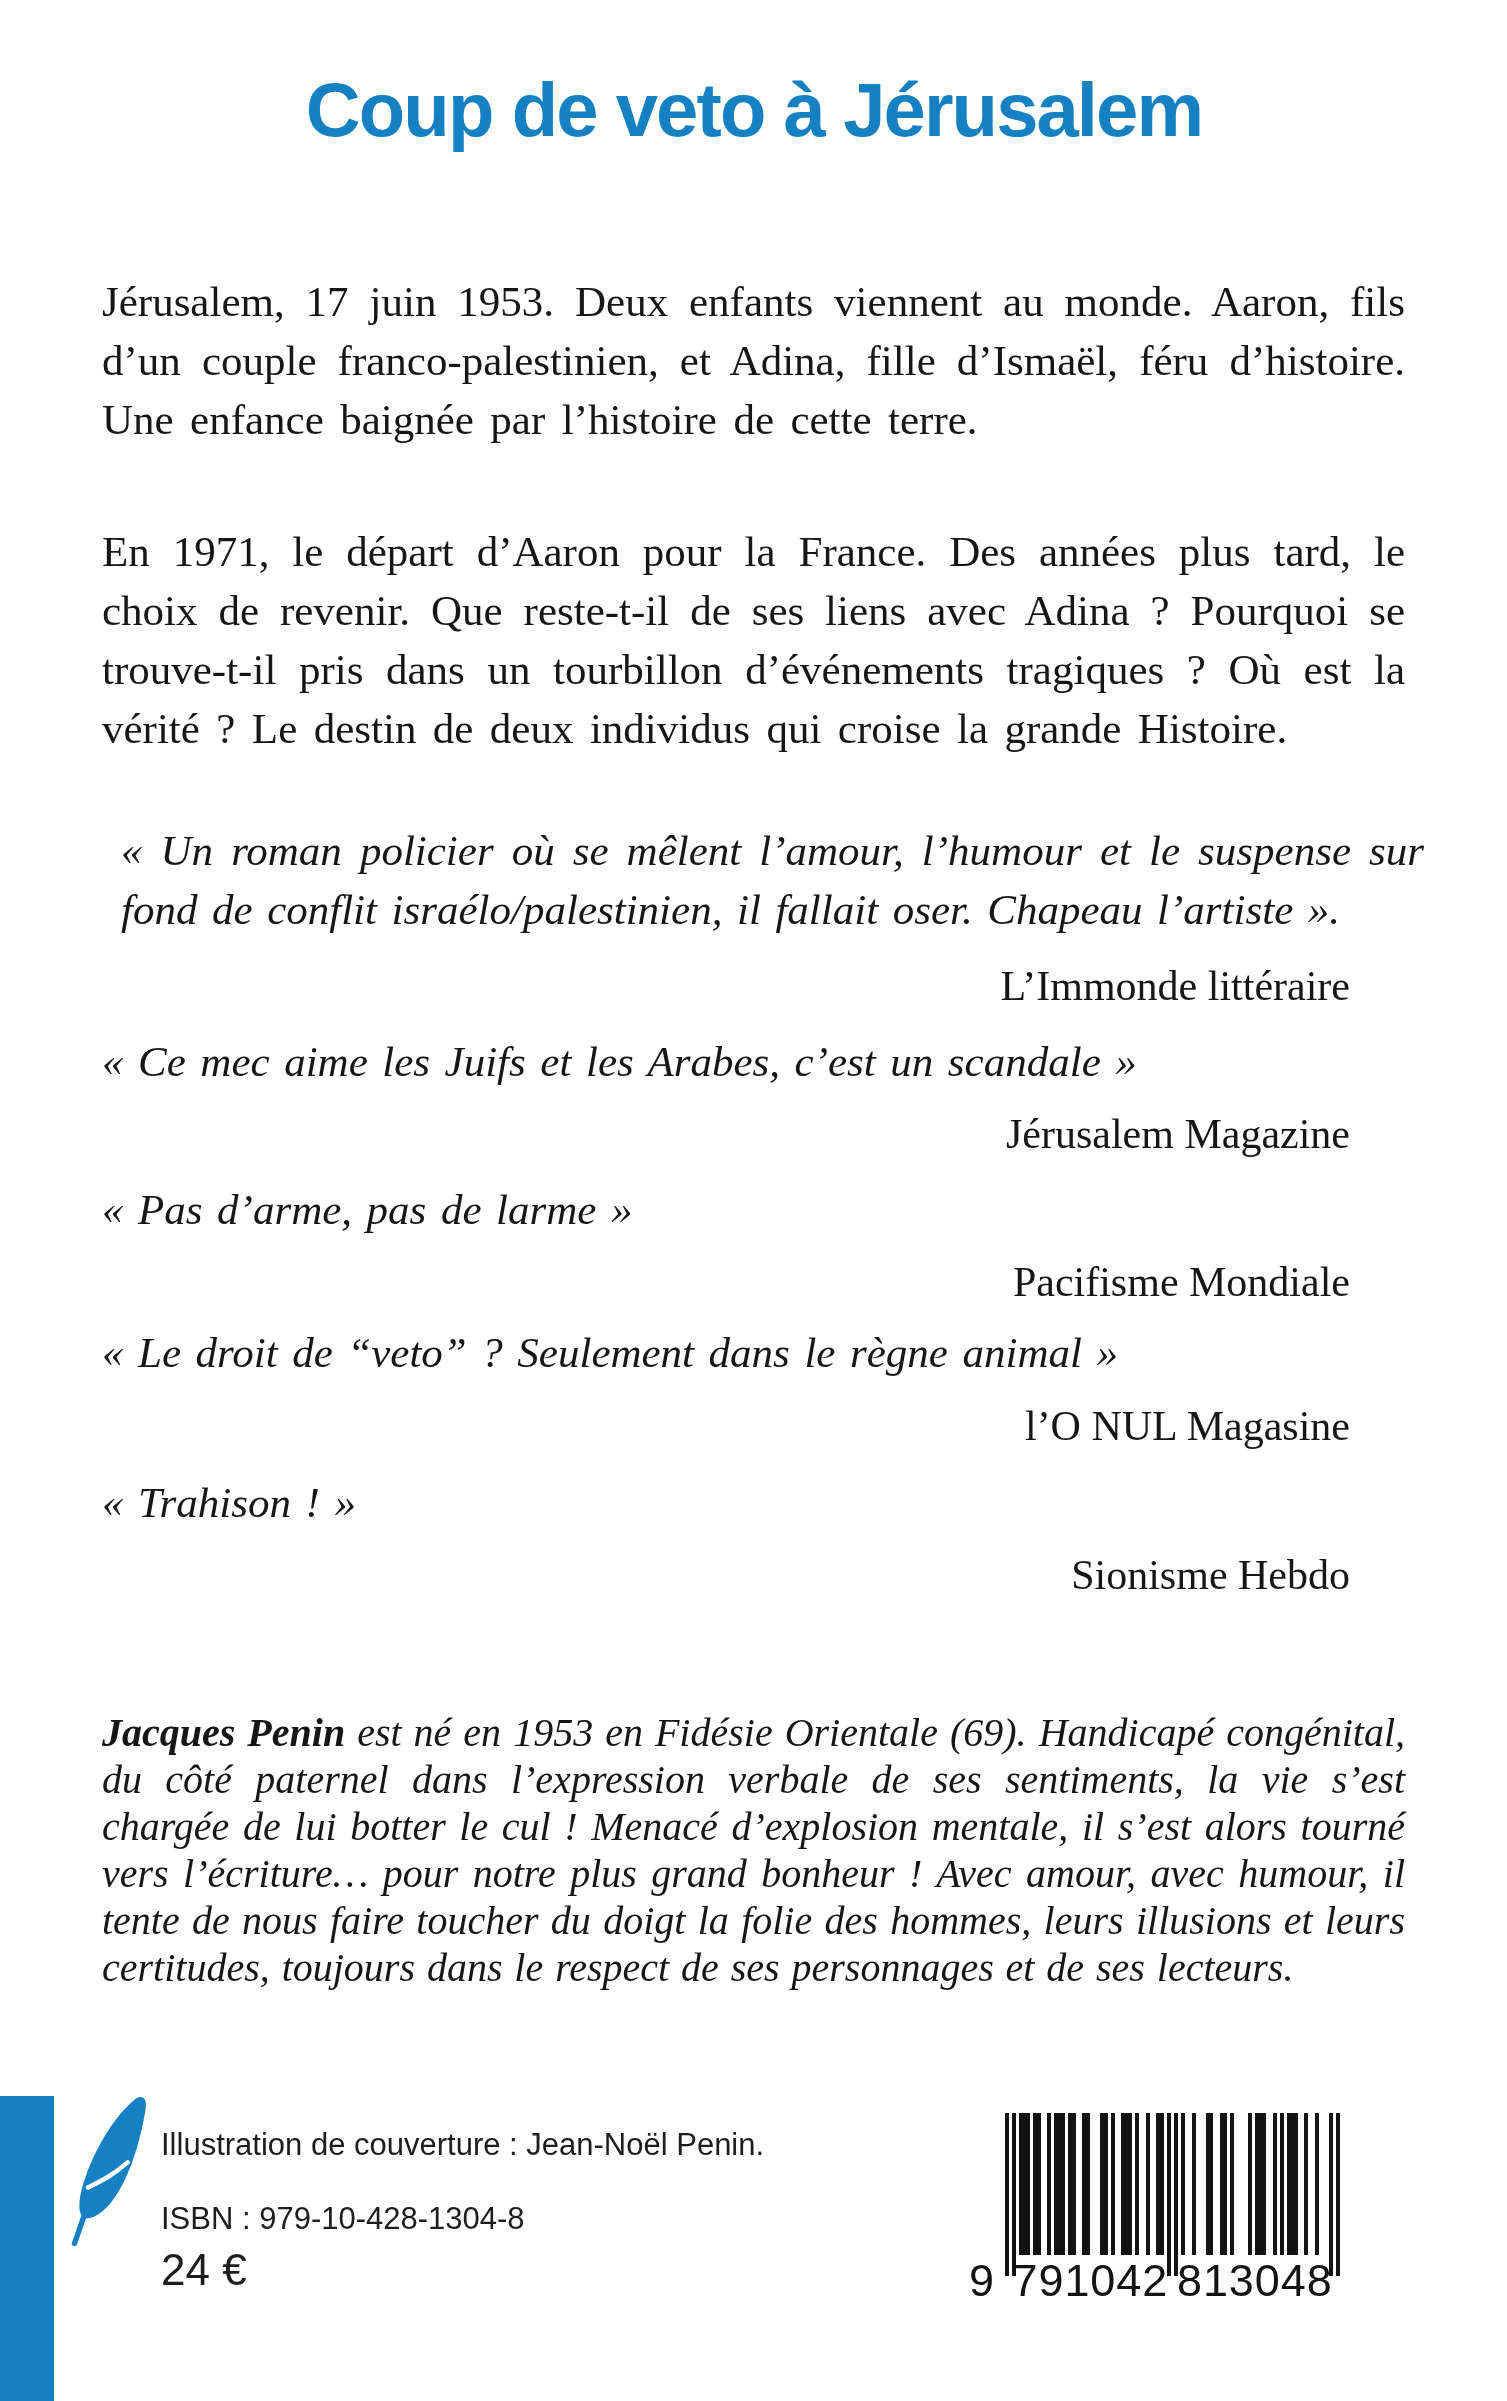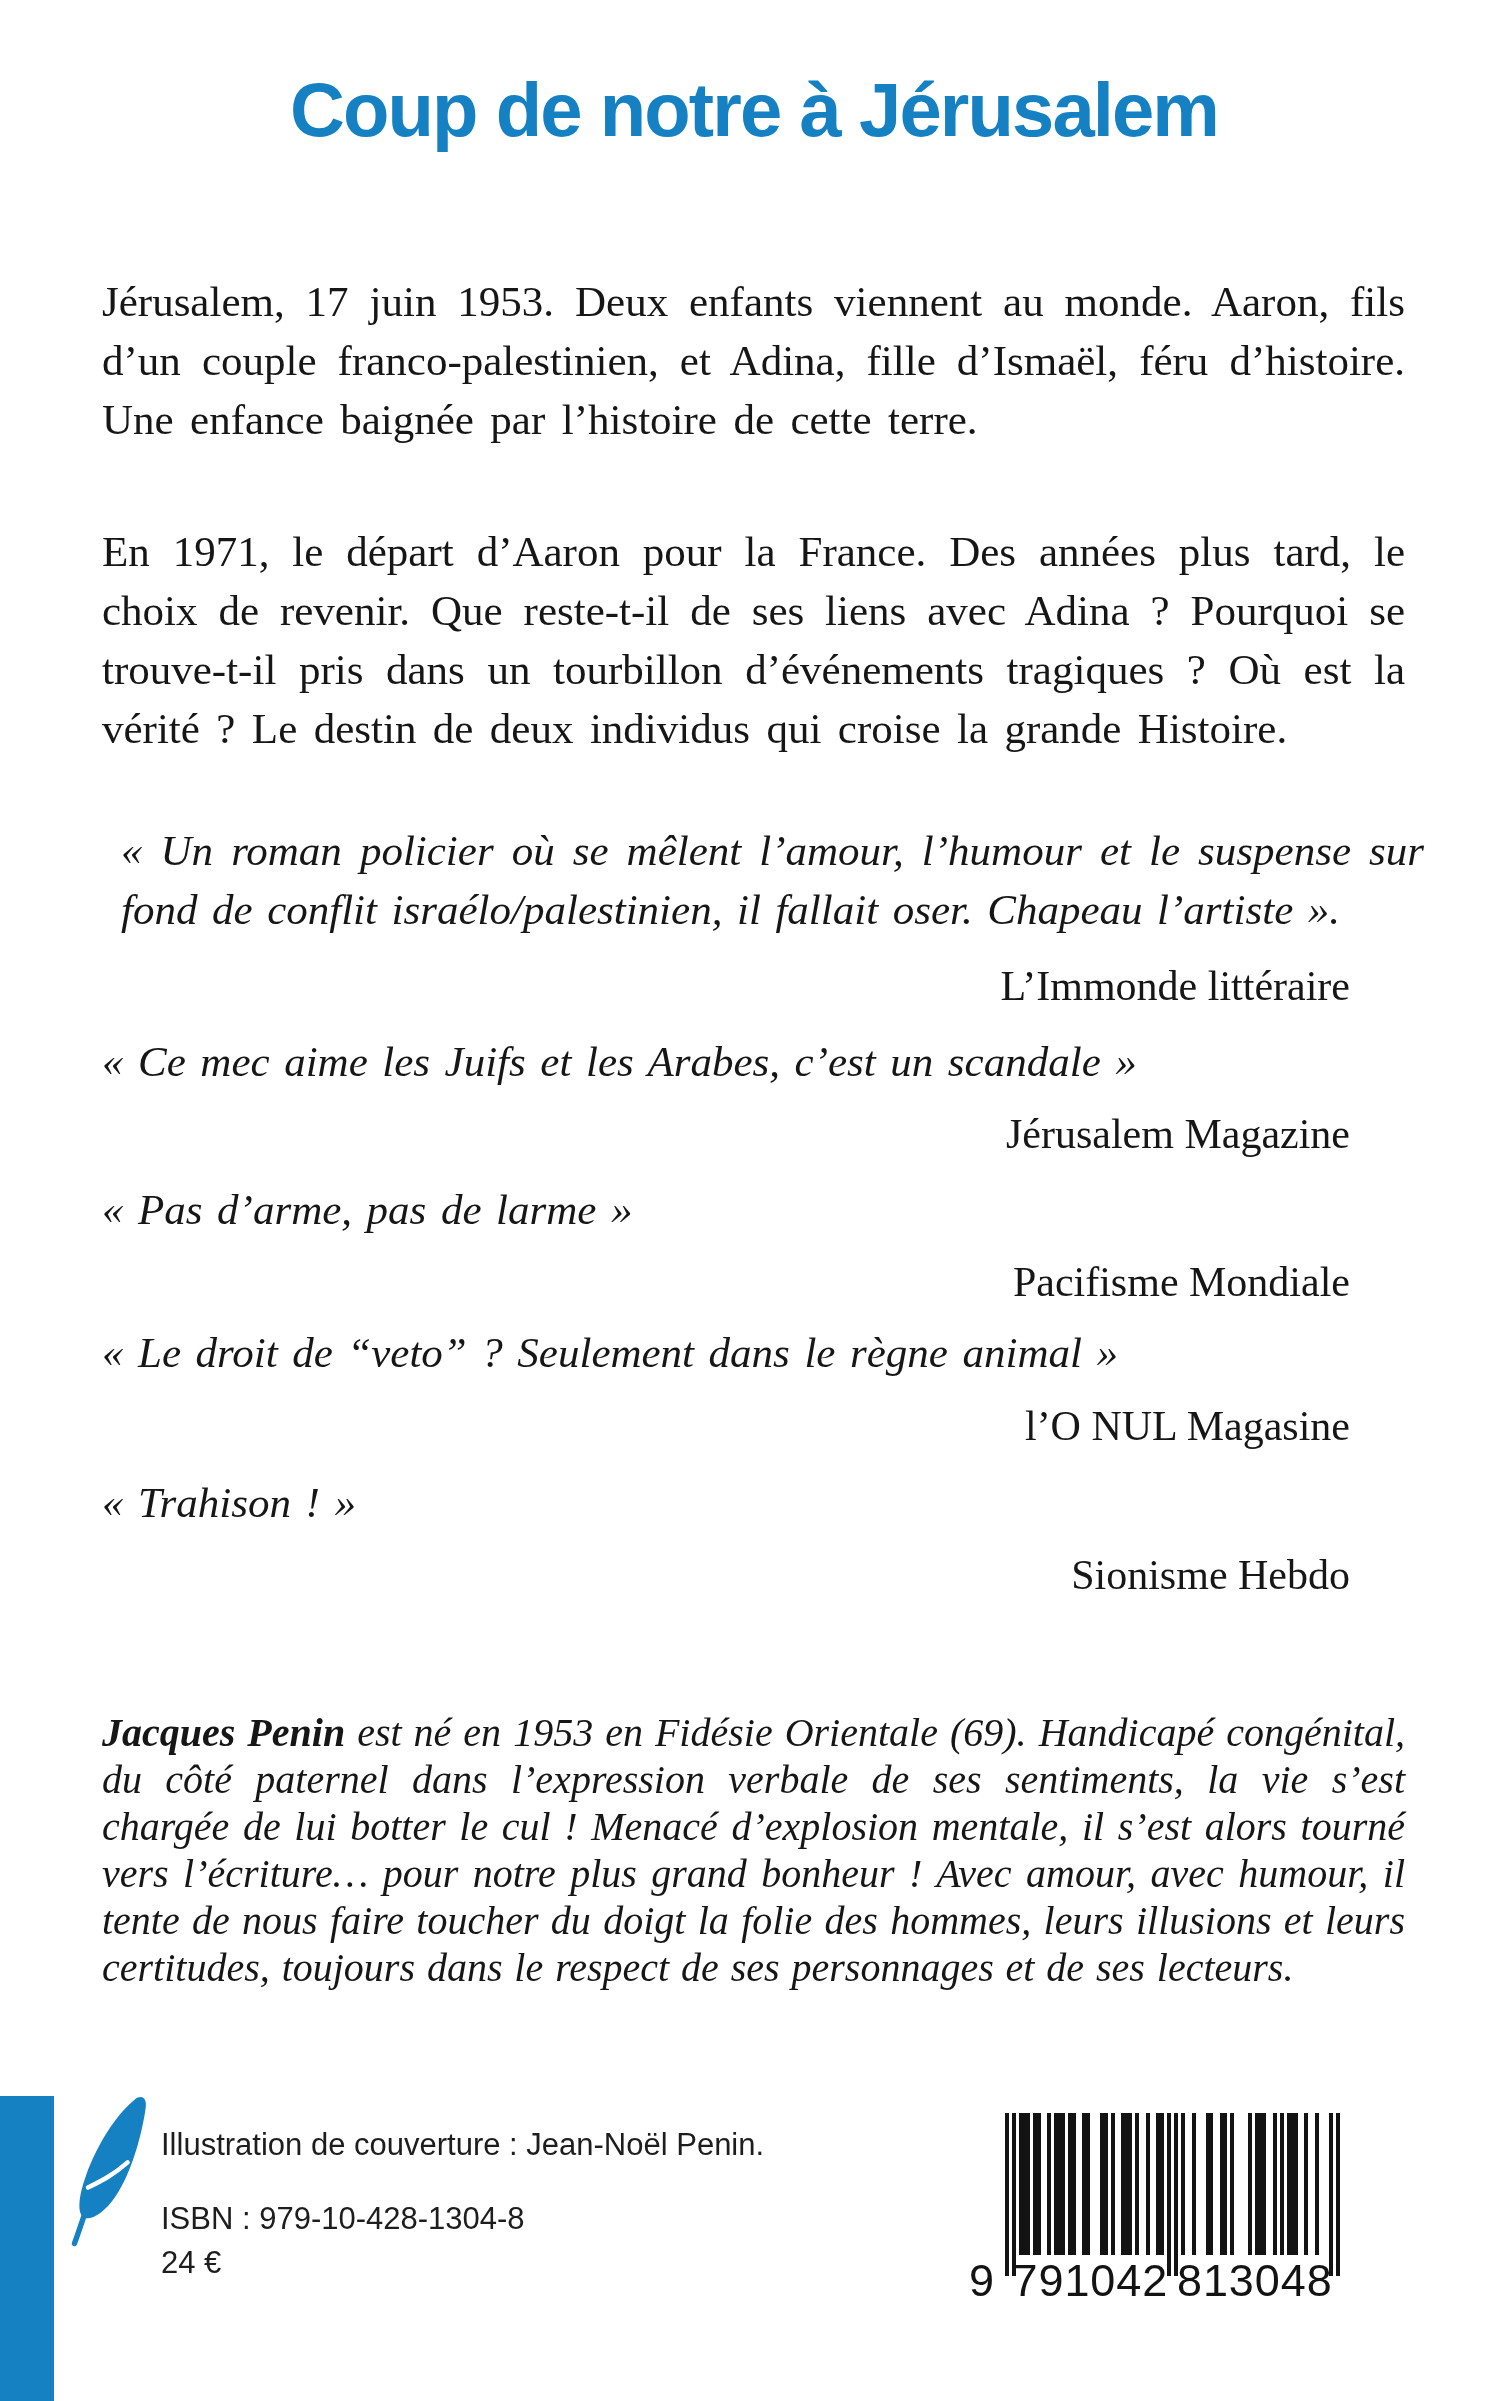--- a/index.html
+++ b/index.html
@@ -56,42 +56,42 @@
     background:var(--accent);
   }
   .quill{ left:70px; top:2091px; width:81px; height:159px; }
 
   .footer-sans{
     font-family:"Liberation Sans", sans-serif;
     color:#1d1d1d;
   }
   .credit{ left:161px; top:2127px; font-size:31px; }
   .isbn  { left:161px; top:2201px; font-size:31px; }
-  .price { left:161px; top:2245px; font-size:31px; }
+  .price { left:161px; top:2245px; font-size:44px; }
 
   .barcode{ left:1005px; top:2113px; width:335px; height:194px; }
   .barcode .bars{ position:absolute; left:0; top:0; width:335px; height:163px; }
   .barcode .bar{ position:absolute; top:0; width:3.7px; height:142px; background:#131313; }
   .barcode .bar.tall{ height:163px; }
   .barcode .bc-digit{
     position:absolute;
     font-family:"Liberation Sans", sans-serif;
     font-size:45px; line-height:47px;
     color:#131313;
     top:144px;
     white-space:nowrap;
   }
   .bc-first{ left:-36px; }
   .bc-left{ left:7.6px; width:144px; text-align:center; letter-spacing:0.9px; }
   .bc-right{ left:172px; width:144px; text-align:center; letter-spacing:0.9px; }
 </style>
 </head>
 <body>
 
-<h1 class="abs book-title">Coup de notre à Jérusalem</h1>
+<h1 class="abs book-title">Coup de veto à Jérusalem</h1>
 
 <p class="abs content body-text" style="top:272px;">Jérusalem, 17 juin 1953. Deux enfants viennent au monde. Aaron, fils d’un couple franco-palestinien, et Adina, fille d’Ismaël, féru d’histoire. Une enfance baignée par l’histoire de cette terre.</p>
 <p class="abs content body-text" style="top:522px;">En 1971, le départ d’Aaron pour la France. Des années plus tard, le choix de revenir. Que reste-t-il de ses liens avec Adina&nbsp;? Pourquoi se trouve-t-il pris dans un tourbillon d’événements tragiques&nbsp;? Où est la vérité&nbsp;? Le destin de deux individus qui croise la grande Histoire.</p>
 
 <p class="abs content quote" style="top:821px;margin-left:19px;">«&nbsp;Un roman policier où se mêlent l’amour, l’humour et le suspense sur fond de conflit israélo/palestinien, il fallait oser. Chapeau l’artiste&nbsp;».</p>
 <p class="abs content attribution" style="top:944px;">L’Immonde littéraire</p>
 
 <p class="abs content quote" style="top:1032px;">«&nbsp;Ce mec aime les Juifs et les Arabes, c’est un scandale&nbsp;»</p>
 <p class="abs content attribution" style="top:1092px;">Jérusalem Magazine</p>
 

